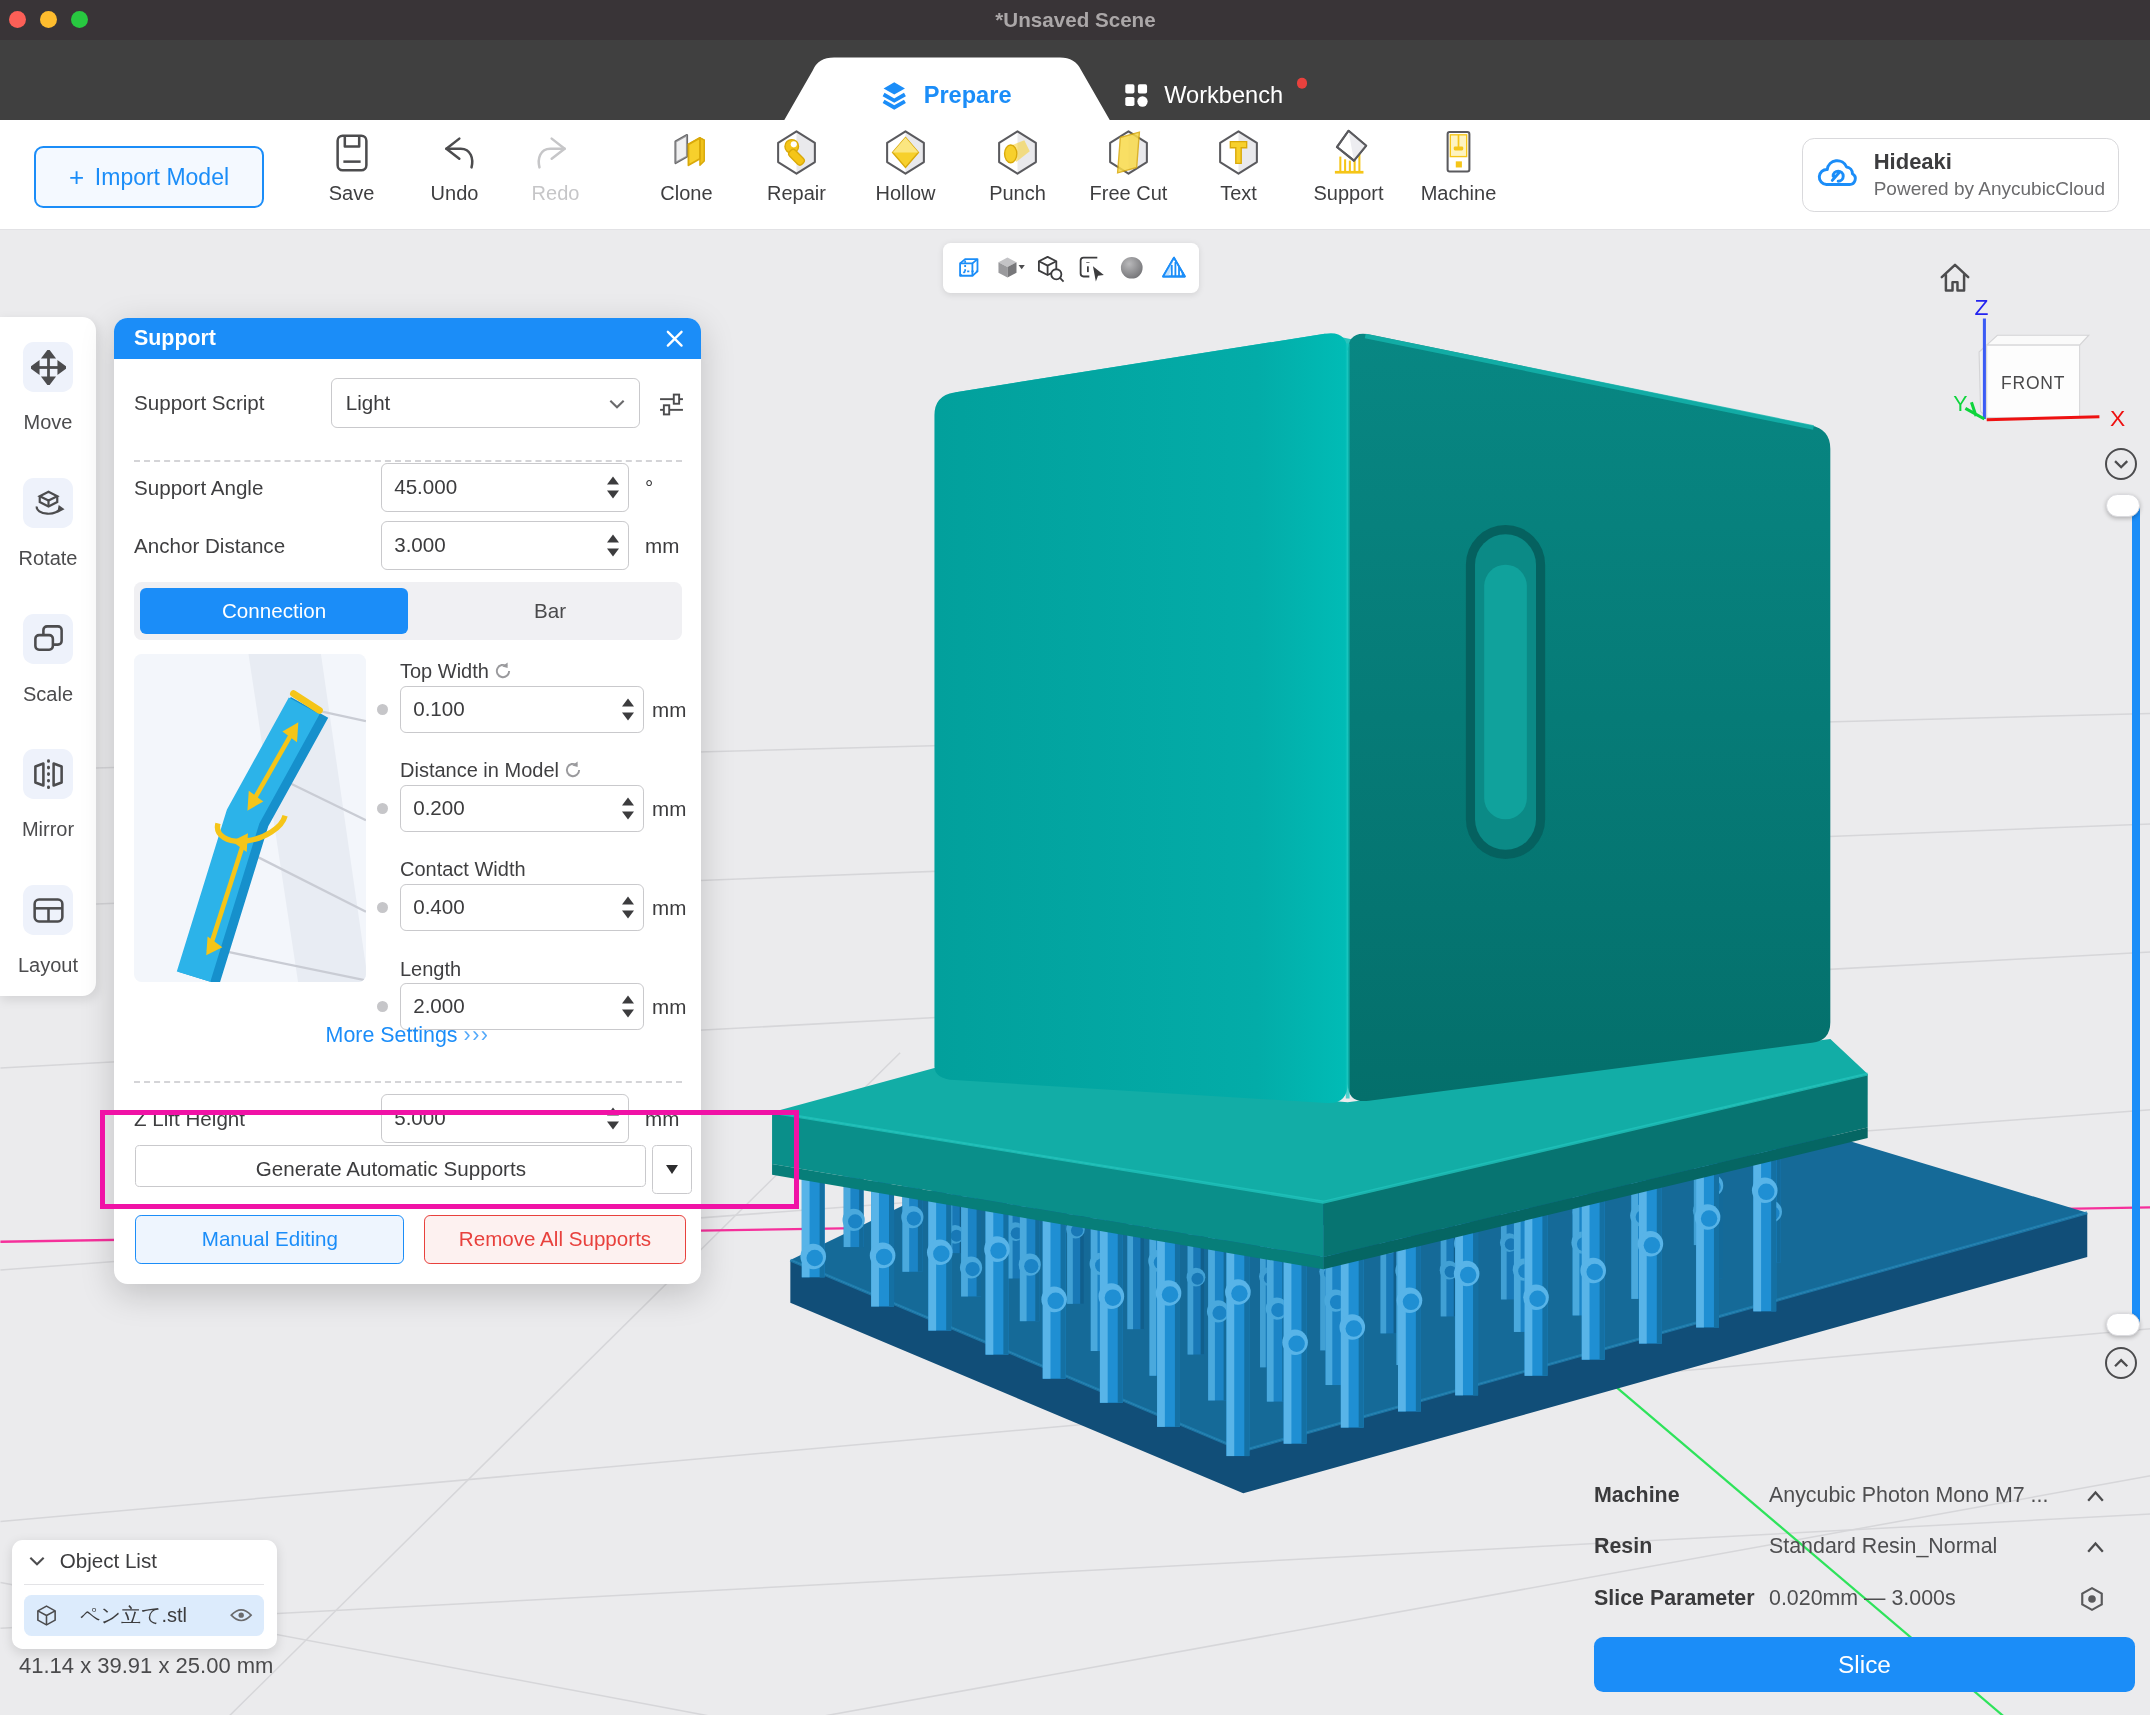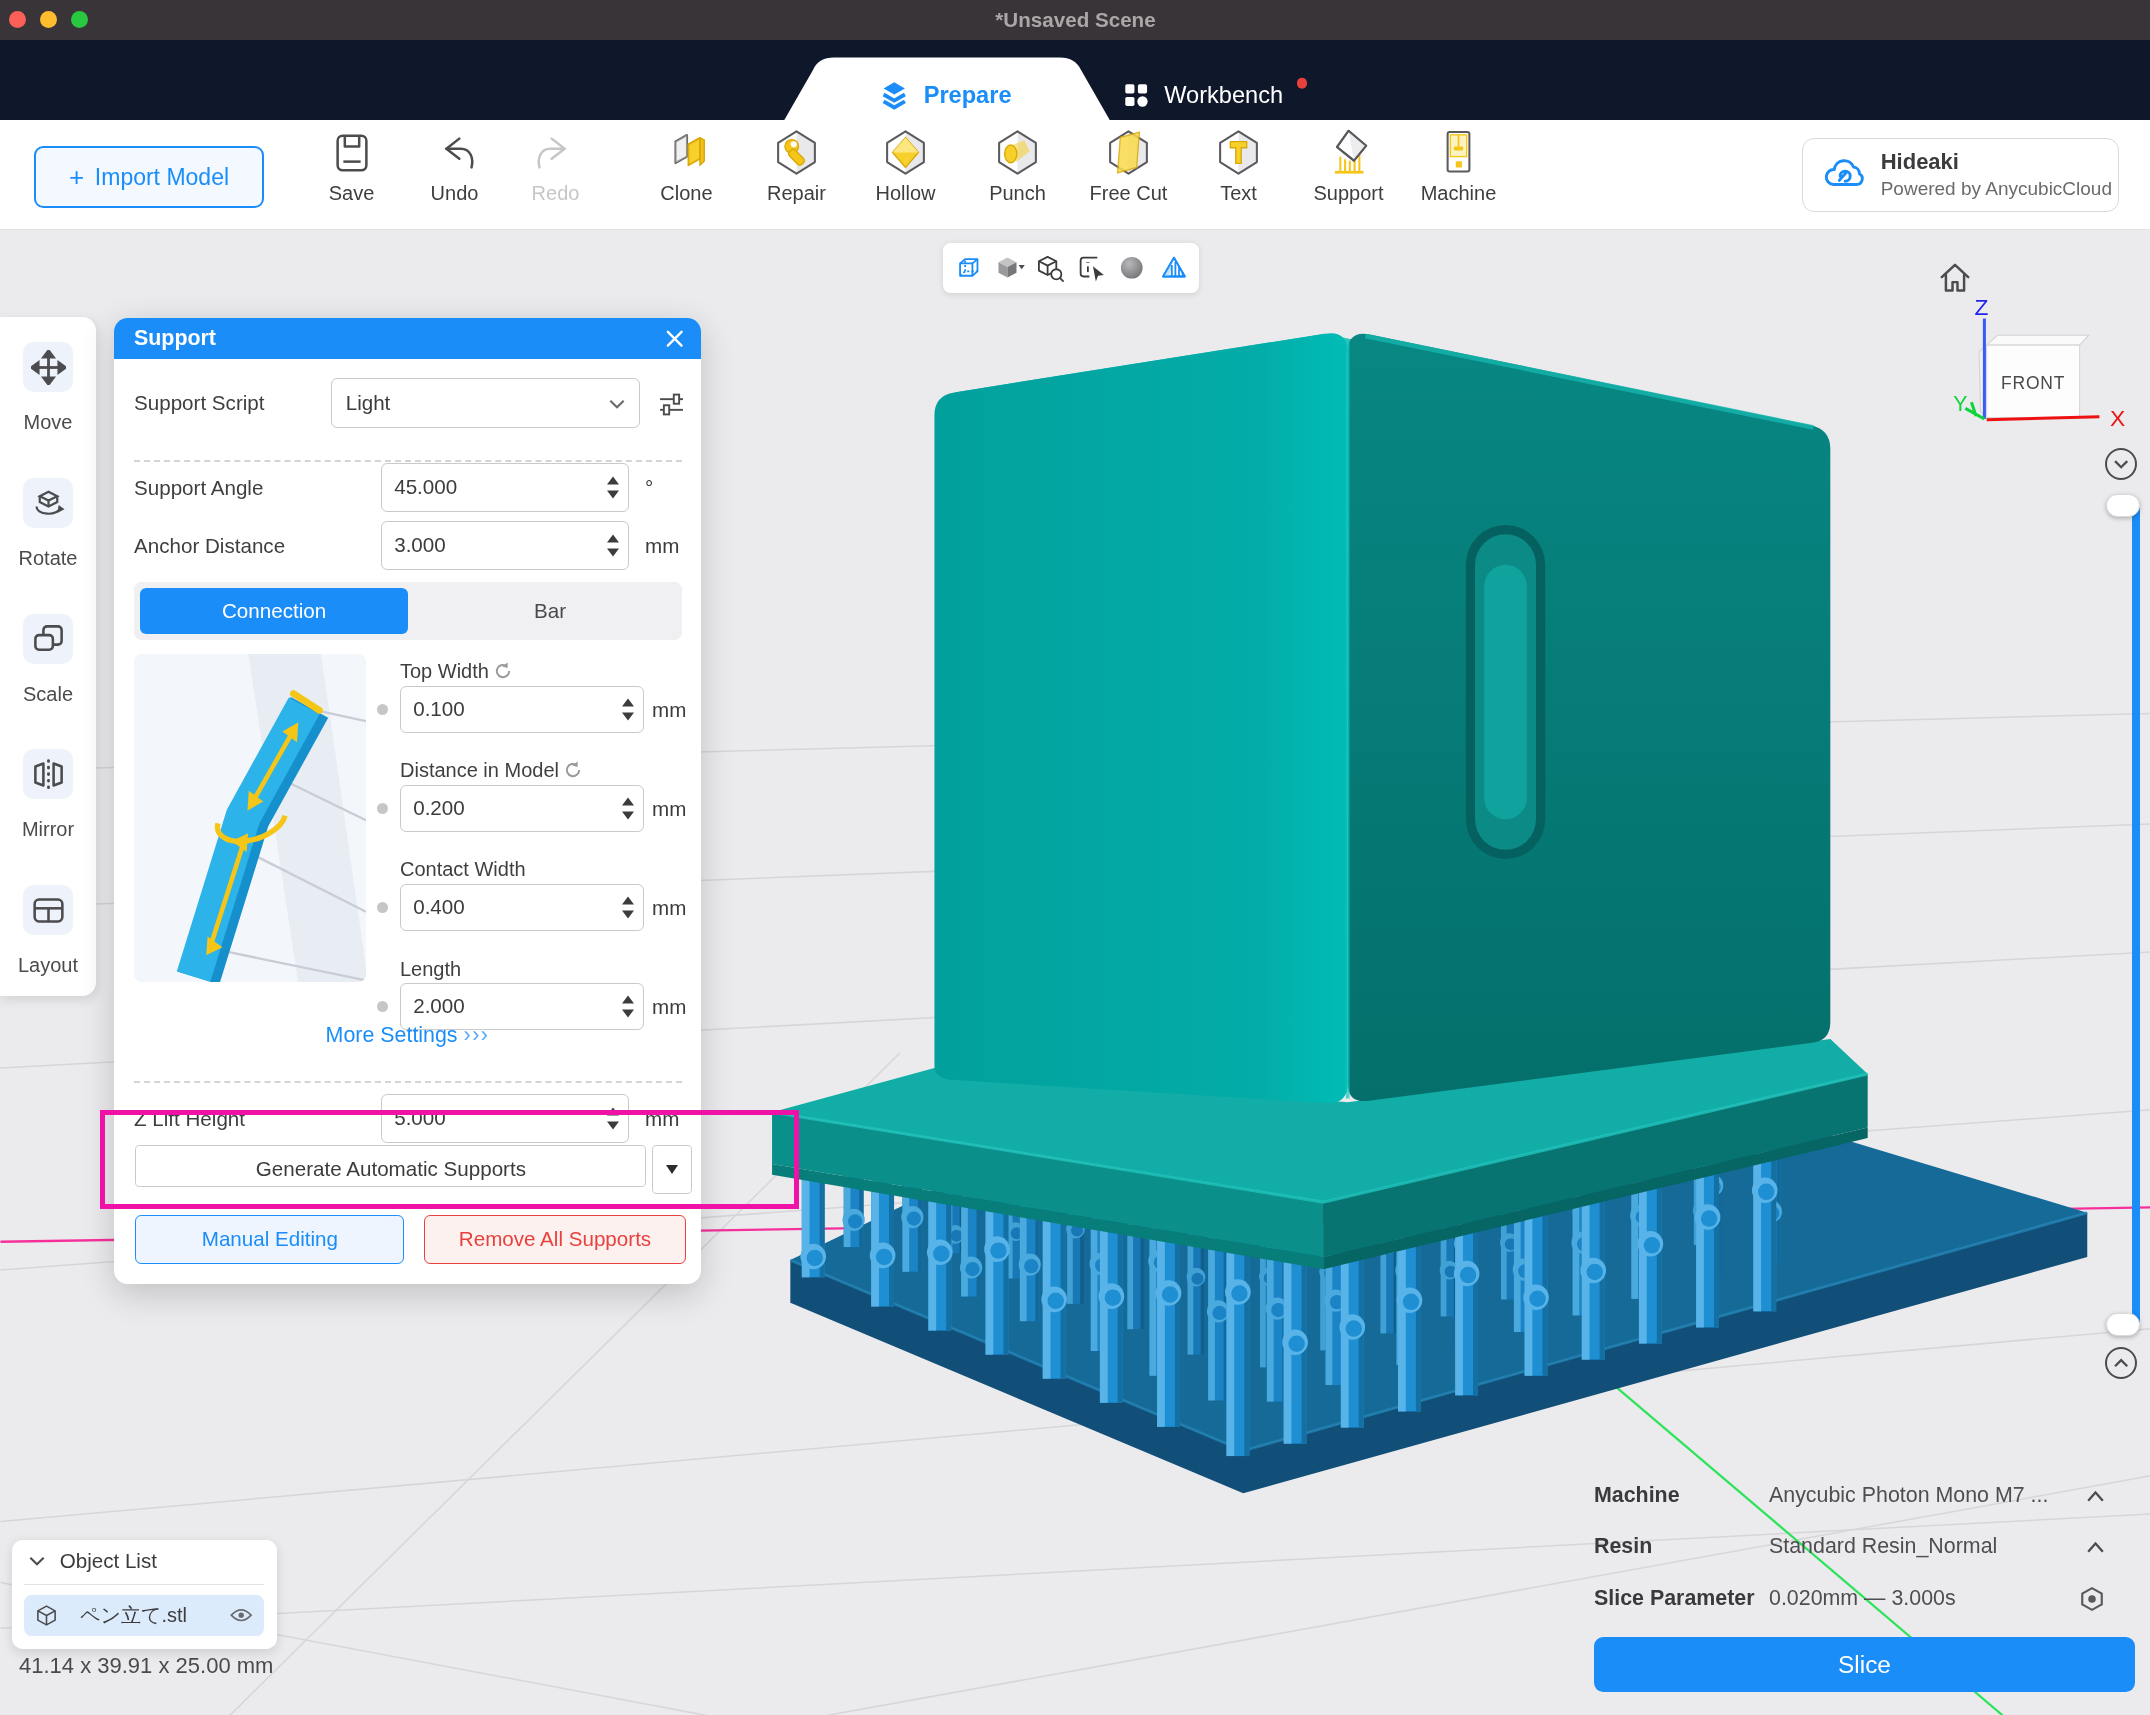--- a/index.html
+++ b/index.html
@@ -13,37 +13,37 @@
 
   
   .titlebar{position:absolute;left:0;top:0;width:2151px;height:40px;background:#393437;border-bottom:0.8px solid #2b2829;}
   .tl{position:absolute;top:11.4px;width:17px;height:17px;border-radius:50%;}
   .tl.red{left:9.2px;background:#fc5f57;}
   .tl.yellow{left:40px;background:#febc2e;}
   .tl.green{left:71px;background:#28c840;}
   .tb-title{position:absolute;left:0;top:0;width:100%;height:40px;line-height:40px;text-align:center;color:#aba7a8;font-size:20.6px;font-weight:700;}
 
   
-  .navbar{position:absolute;left:0;top:40px;width:2151px;height:81px;background:#0f172a;}
+  .navbar{position:absolute;left:0;top:40px;width:2151px;height:81px;background:#404040;}
   .prepare-shape{position:absolute;left:770px;top:0;width:351px;height:81px;}
   .prepare-content{position:absolute;left:770px;top:30.5px;width:351px;height:50px;display:flex;align-items:center;justify-content:center;gap:13.7px;}
   .prepare-content .lbl{color:#1b8df8;font-size:23.6px;font-weight:700;}
   .workbench{position:absolute;left:1123px;top:30.5px;height:50px;display:flex;align-items:center;gap:13.7px;}
   .workbench .lbl{color:#ffffff;font-size:23.6px;font-weight:500;}
   .workbench .dot{width:10.7px;height:10.7px;border-radius:50%;background:#e8413d;transform:translateY(-12.2px);}
 
   
   .toolbar{position:absolute;left:0;top:120px;width:2151px;height:109px;background:#ffffff;border-bottom:1.5px solid #e2e2e5;}
   .import-btn{position:absolute;left:34px;top:26px;width:226px;height:58px;border:2.3px solid #1b8df8;border-radius:9.2px;background:#f4f9ff;color:#1b8df8;font-size:23px;display:flex;align-items:center;justify-content:center;gap:10.7px;cursor:pointer;}
   .import-btn .plus{font-size:26px;font-weight:400;line-height:1;}
   .tool{position:absolute;top:7.6px;width:99px;text-align:center;cursor:pointer;}
   .tool .ticon{height:50px;display:flex;align-items:center;justify-content:center;}
   .tool .tlabel{font-size:20px;color:#3e3e40;margin-top:4.6px;}
   .tool.disabled .tlabel{color:#c6c6c8;}
-  .account{position:absolute;left:1802px;top:17.5px;width:317px;height:74px;border:1.5px solid #d9d9dc;border-radius:12.2px;background:#fff;display:flex;align-items:center;padding-left:17px;box-sizing:border-box;gap:13.7px;cursor:pointer;}
+  .account{position:absolute;left:1802px;top:17.5px;width:317px;height:74px;border:1.5px solid #d9d9dc;border-radius:12.2px;background:#fff;display:flex;align-items:center;padding-left:10px;box-sizing:border-box;gap:13.7px;cursor:pointer;}
   .account .name{font-size:22px;font-weight:700;color:#3c3c3e;}
   .account .sub{font-size:19px;color:#6b6b6d;margin-top:3.1px;}
 
   
   .scene{position:absolute;left:0;top:230px;}
 
   
   .vp-toolbar{position:absolute;left:943px;top:243px;width:256px;height:50px;background:#fff;border-radius:7.6px;box-shadow:0 1.5px 6.1px rgba(0,0,0,.10);display:flex;align-items:center;justify-content:space-around;padding:0 6.1px;box-sizing:border-box;}
   .vp-toolbar .vpi{width:34px;height:34px;display:flex;align-items:center;justify-content:center;cursor:pointer;}
 

